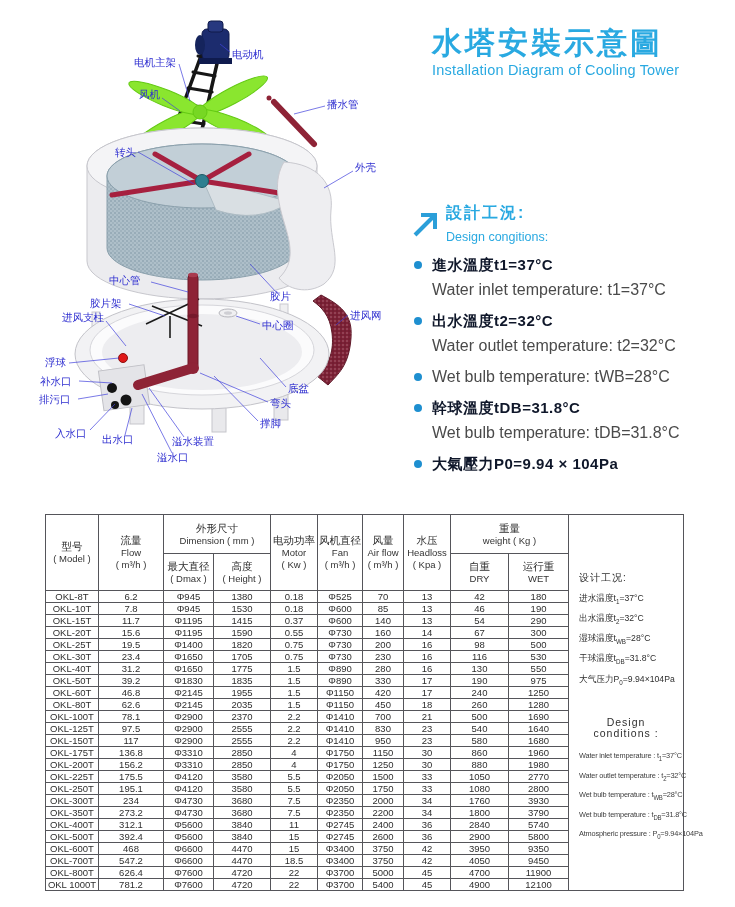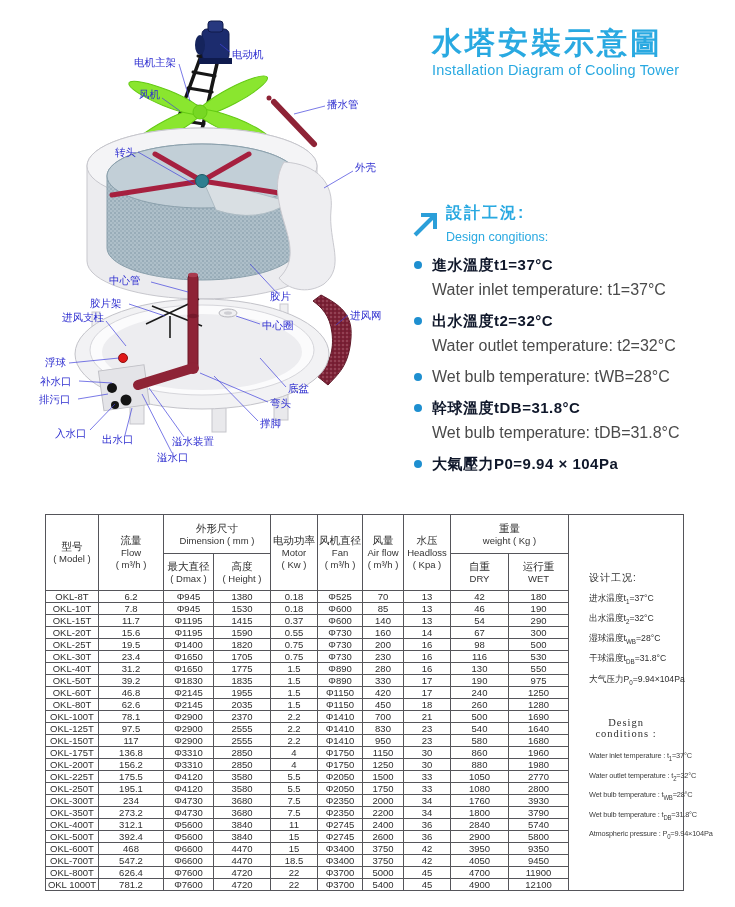--- a/index.html
+++ b/index.html
@@ -34,28 +34,28 @@
                font-size:20px;font-weight:600;color:#1b1b1b;letter-spacing:1px;}
   table.pt{position:absolute;left:45px;top:514px;width:638px;border-collapse:collapse;
            table-layout:fixed;font-size:9.5px;color:#2e2e2e;}
   .pt th,.pt td{border:1px solid #55555a;text-align:center;vertical-align:middle;
                 padding:0 1px;font-weight:normal;}
   .pt tr.h1 th{height:38px;}
   .pt tr.h2 th{height:36px;}
   .pt th .zh{font-size:10.5px;line-height:1.25;}
   .pt th .en{font-size:9.5px;line-height:1.25;color:#333;}
   .pt td{height:11px;font-size:9.5px;line-height:1.05;}
-  td.notes-cell{vertical-align:top;text-align:left;padding:0 20px;}
+  td.notes-cell{vertical-align:top;text-align:left;padding:0 10px;}
   .notes-zh{margin-top:58px;}
   .nh{font-size:10px;color:#2e2e2e;margin-bottom:6px;letter-spacing:1px;}
   .nl{font-size:9px;color:#2e2e2e;line-height:16.5px;white-space:nowrap;
       transform:scaleX(.96);transform-origin:left;}
   .nl sub,.enl sub{font-size:6.5px;}
   .notes-en{margin-top:26px;}
-  .neh{font-size:10.5px;color:#2e2e2e;text-align:center;letter-spacing:1px;margin-bottom:8px;font-family:Liberation Serif, serif;}
+  .neh{font-size:10.5px;color:#2e2e2e;text-align:center;letter-spacing:1px;margin-bottom:8px;}
   .enl{font-size:8px;color:#3d3d3d;line-height:17px;white-space:nowrap;letter-spacing:-0.2px;
        transform:scaleX(.92);transform-origin:left;}
 </style>
 </head>
 <body>
 
 <div class="sheet">
 
   <svg class="diagram" width="385" height="465" viewBox="0 0 385 465">
     <defs>

